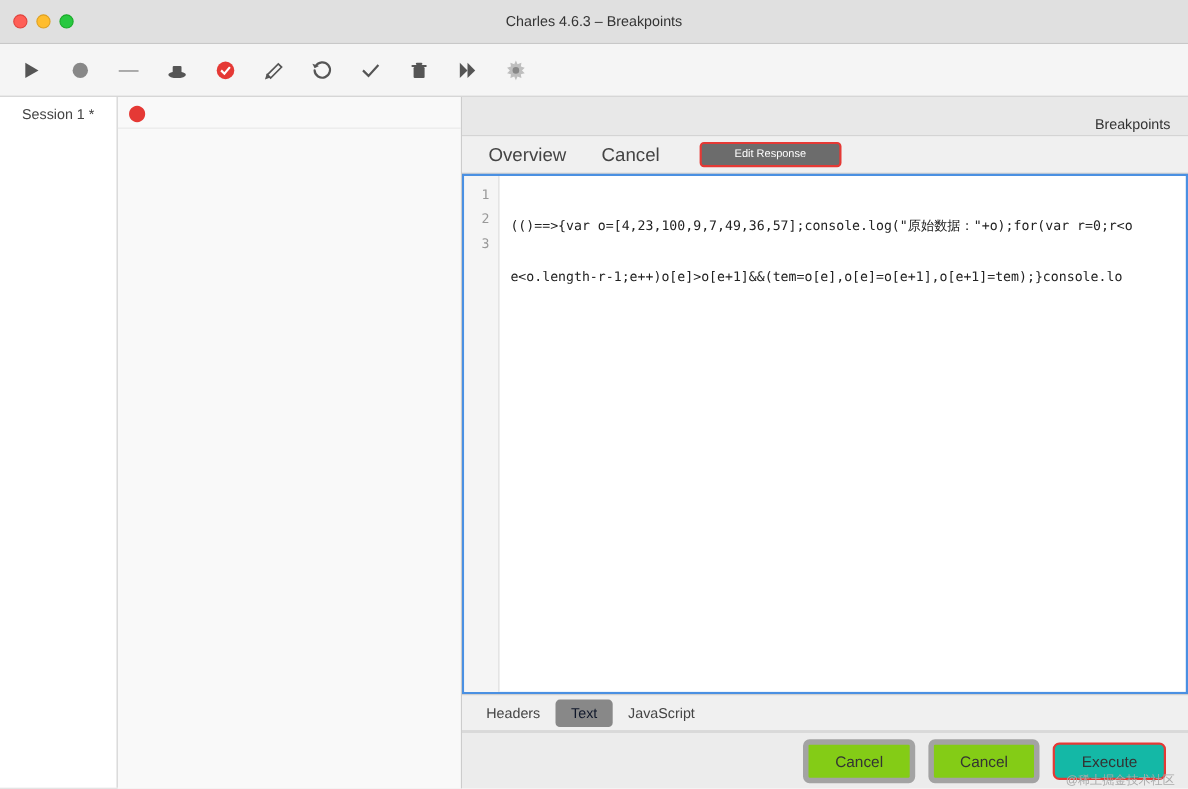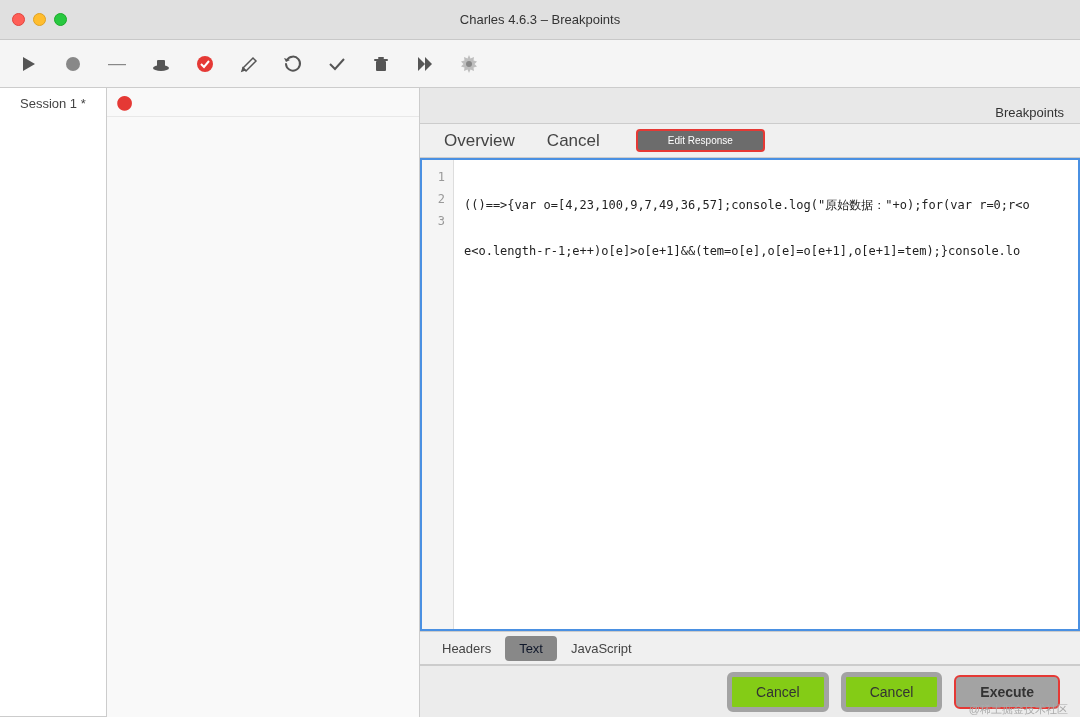--- a/index.html
+++ b/index.html
@@ -253,22 +253,22 @@
       padding: 7px 24px;
       font-size: 14px;
       border-radius: 6px;
       cursor: pointer;
       border: 5px solid #a3a3a3;
       background: #84cc16;
       color: #333;
     }
     .action-btn.execute {
       border: 2.5px solid #e53935;
-      background: #a3a3a3;
-      font-weight: 700;
+      background: #14b8a6;
+      font-weight: 400;
     }
 
     
     .watermark {
       position: absolute;
       bottom: 8px;
       right: 12px;
       font-size: 11px;
       color: #aaa;
     }

